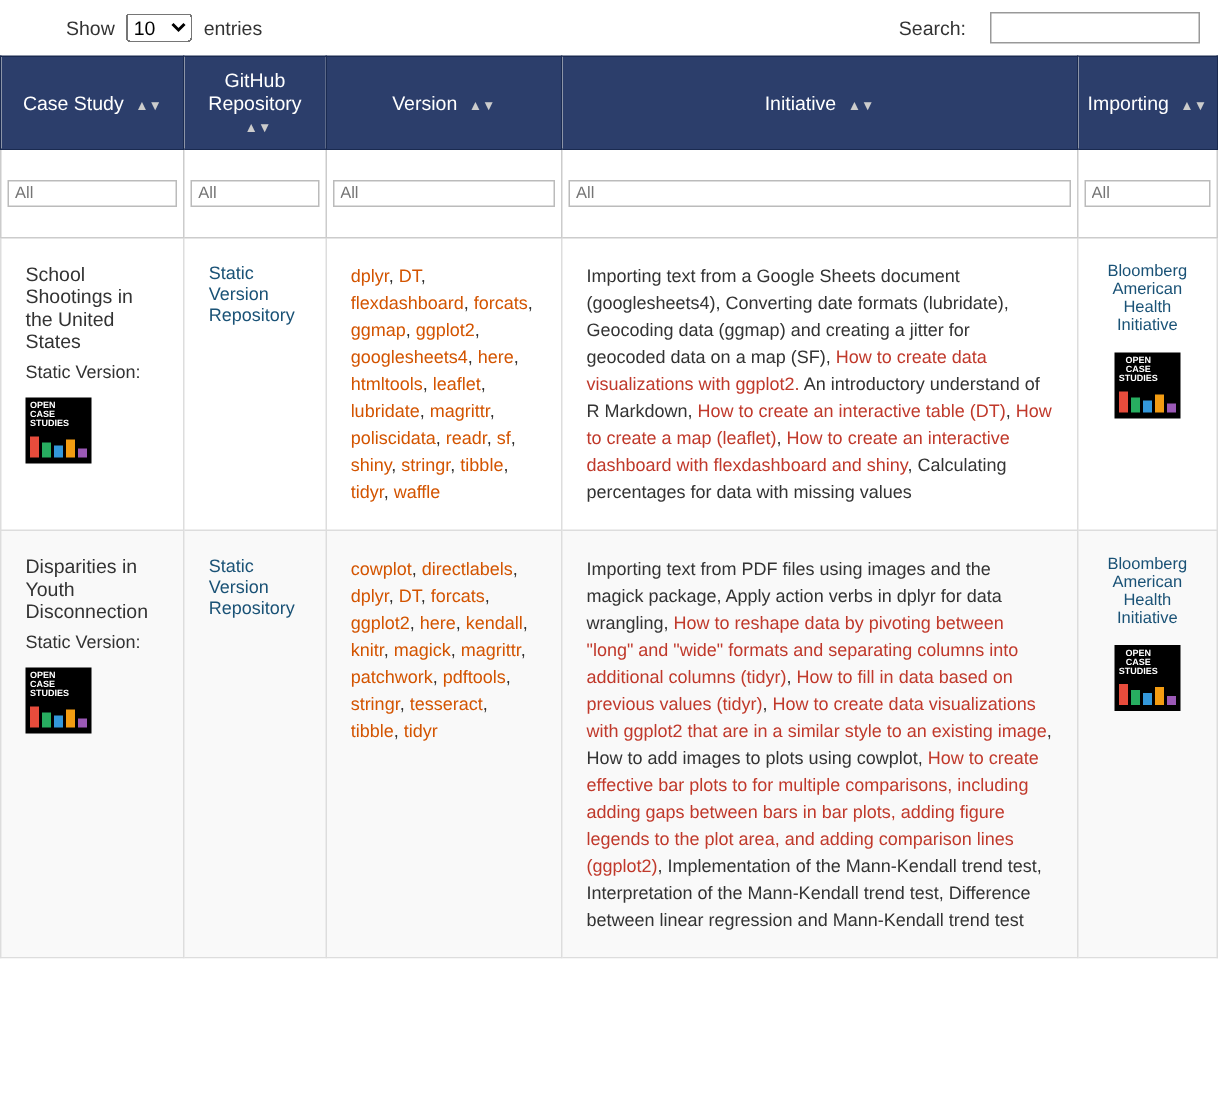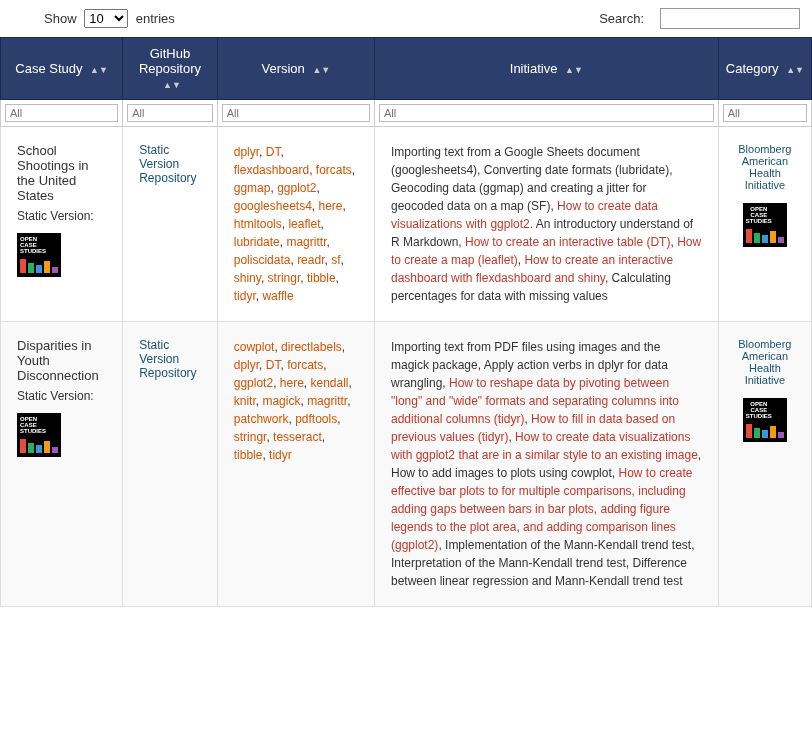--- a/index.html
+++ b/index.html
@@ -46,21 +46,21 @@
       position: relative;
     }
     thead tr.header-row th .sort-arrows {
       font-size: 9px;
       margin-left: 4px;
       color: #ccc;
     }
 
     thead tr.filter-row th {
       background: #fff;
-      padding: 4px 4px;
+      padding: 20px 4px;
       border: 1px solid #ccc;
     }
     thead tr.filter-row th input {
       width: 100%;
       padding: 2px 4px;
       border: 1px solid #bbb;
       font-size: 11px;
     }
 
     tbody tr td {
@@ -179,21 +179,21 @@
       </th>
       <th>
         <span>Version</span>
         <span class="sort-arrows">▲▼</span>
       </th>
       <th>
         <span>Initiative</span>
         <span class="sort-arrows">▲▼</span>
       </th>
       <th>
-        <span>Category</span>
+        <span>Importing</span>
         <span class="sort-arrows">▲▼</span>
       </th>
     </tr>
     <tr class="filter-row">
       <th>
         <input type="text" placeholder="All" style="">
       </th>
       <th>
         <input type="text" placeholder="All" style="">
       </th>

